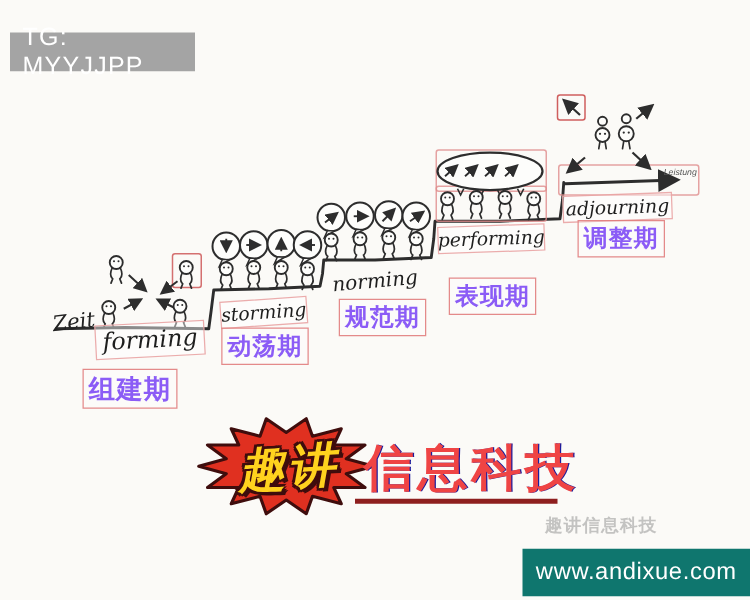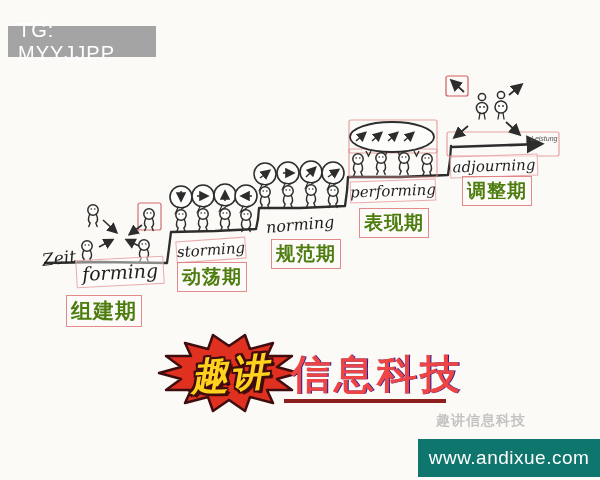--- a/index.html
+++ b/index.html
@@ -23,21 +23,21 @@
   .hand { font-family:"DejaVu Serif", serif; font-style:italic; color:#222; }
   .en-label {
     position:absolute; font-family:"DejaVu Serif", serif; font-style:italic;
     color:#1e1e1e; border:1px solid rgba(231,158,158,.85);
     background:rgba(255,255,255,.45);
     display:flex; align-items:center; justify-content:center;
     box-sizing:border-box;
   }
   .en-label.noborder { border:none; background:transparent; }
   .cn-label {
-    position:absolute; color:#4d7c0f; font-weight:700; font-size:19px;
+    position:absolute; color:#8b5cf6; font-weight:700; font-size:19px;
     border:1px solid rgba(221,110,110,.8); padding:1px 4px;
     letter-spacing:1px; background:rgba(255,255,255,.3);
   }
   .zeit { left:42px; top:248px; font-size:17px; transform:rotate(-7deg); }
   .leistung { left:531px; top:135px; font-size:7px; color:#555; font-style:italic; }
   .burst-text {
     left:176px; top:349px; width:108px; text-align:center;
     font-size:38px; font-weight:900; font-style:italic; color:#ffd21e;
     transform:rotate(-4deg); letter-spacing:2px;
     text-shadow:2px 0 0 #3f0d0d,-2px 0 0 #3f0d0d,0 2px 0 #3f0d0d,0 -2px 0 #3f0d0d,
@@ -199,21 +199,21 @@
   <div class="en-label" style="left:76px;top:258px;width:88px;height:28px;font-size:19px;transform:rotate(-3deg)">forming</div>
   <div class="cn-label" style="left:66px;top:295px;font-size:21px">组建期</div>
 
   <div class="en-label" style="left:176px;top:239px;width:70px;height:22px;font-size:15px;transform:rotate(-4deg)">storming</div>
   <div class="cn-label" style="left:177px;top:262px">动荡期</div>
 
   <div class="en-label noborder" style="left:263px;top:213px;width:74px;height:22px;font-size:16px;transform:rotate(-5deg)">norming</div>
   <div class="cn-label" style="left:271px;top:239px">规范期</div>
 
   <div class="en-label" style="left:350px;top:180px;width:86px;height:22px;font-size:15px;transform:rotate(-2deg)">performing</div>
-  <div class="cn-label" style="left:359px;top:208px">表现期</div>
+  <div class="cn-label" style="left:359px;top:222px">表现期</div>
 
   <div class="en-label" style="left:450px;top:155px;width:88px;height:22px;font-size:15px;transform:rotate(-2deg)">adjourning</div>
   <div class="cn-label" style="left:462px;top:176px">调整期</div>
 
   <div class="abs burst-text">趣讲</div>
   <div class="abs brand-text">信息科技</div>
   <div class="abs watermark">趣讲信息科技</div>
   <div class="abs url-badge">
     <span>www.andixue.com</span>
   </div>

